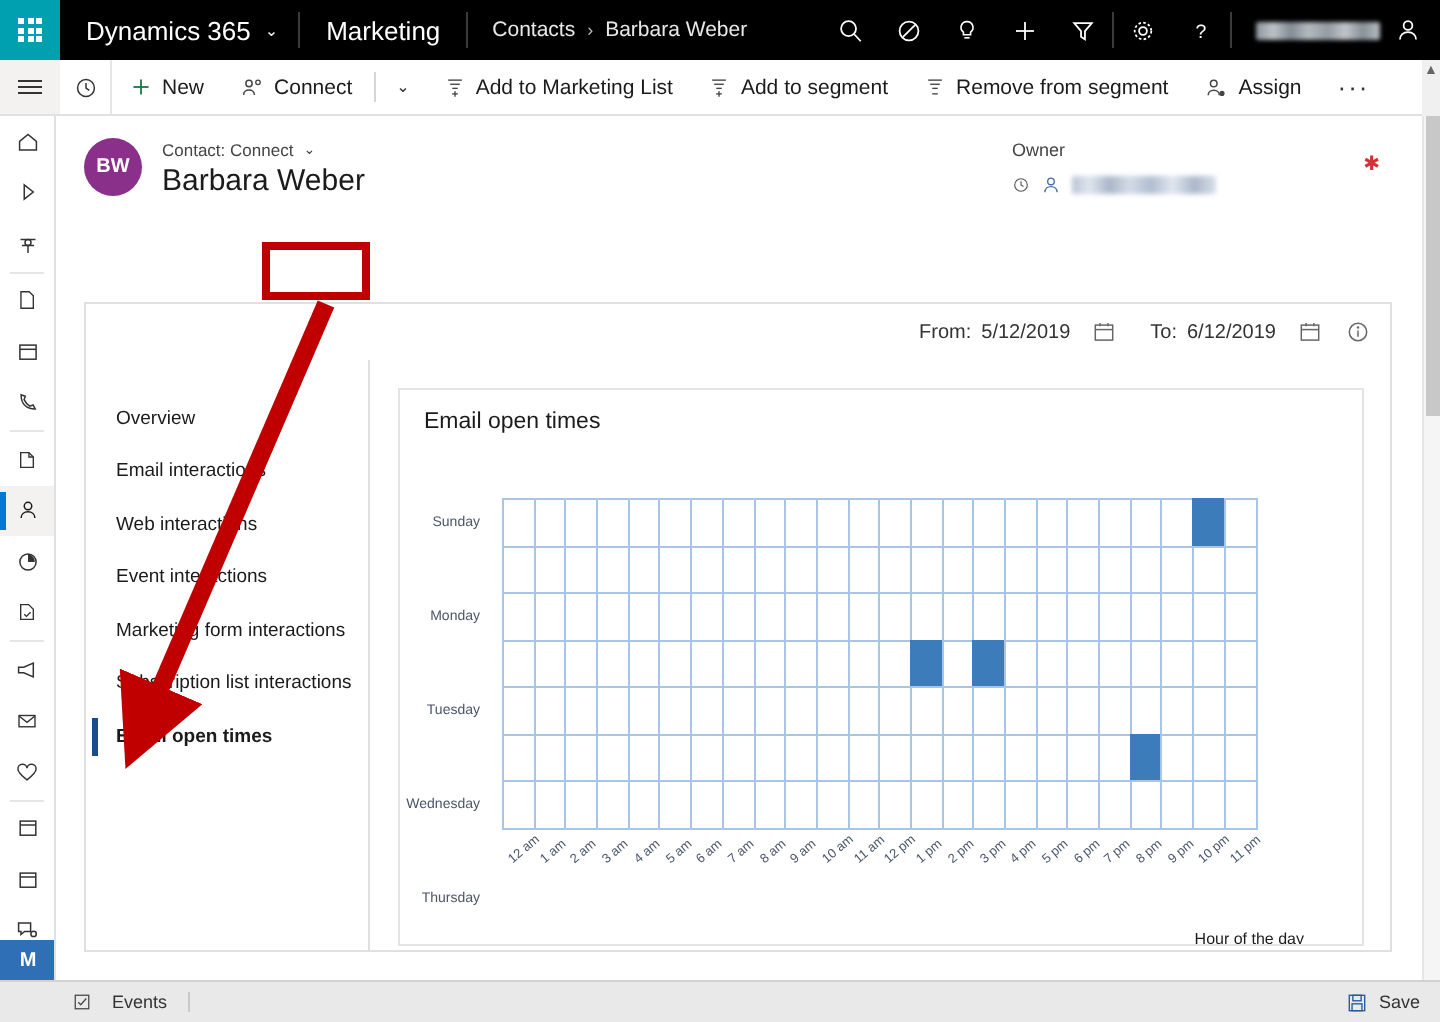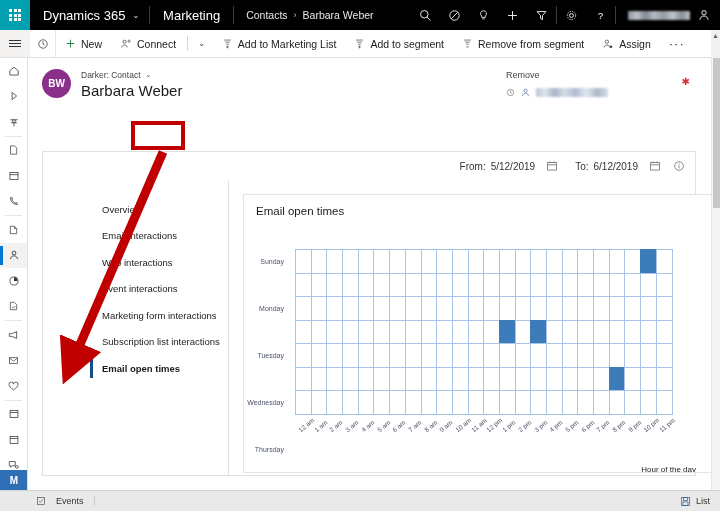--- a/index.html
+++ b/index.html
@@ -149,21 +149,21 @@
   }
   .tab.active { font-weight: bold; }
   .tab.active::after {
     content: ''; position: absolute; left: 6px; right: 6px; bottom: 0;
     height: 2px; background: #0078d4;
   }
 
   
   .panel {
     position: absolute; top: 93px; left: 14px; width: 654px; height: 325px;
-    background: #ffffff; border: 1px solid #e0e0e0; padding-left: 44px;
+    background: #ffffff; border: 1px solid #e0e0e0;
   }
   .daterow {
     height: 28px; display: flex; align-items: center; justify-content: flex-end;
     padding-right: 10px; gap: 0; font-size: 10px; color: #333;
   }
   .dlabel { margin-right: 5px; }
   .dval { margin-right: 11px; }
   .cal-ico { margin-right: 17px; display: flex; align-items: center; }
   .cal-ico.last { margin-right: 12px; }
   .info-ico { display: flex; align-items: center; }
@@ -523,29 +523,29 @@
       </div>
 
     <div class="rail-bottom">M</div>
   </div>
 
   <div class="form">
     <div class="form-header">
       <div class="avatar">BW</div>
       <div class="hdr-text">
         <div class="hdr-sub">
-          <span>Darker: Contact</span>
+          <span>Contact: Connect</span>
           <span class="chev">⌄</span>
         </div>
         <div class="hdr-title">Barbara Weber</div>
       </div>
     </div>
 
     <div class="owner-block">
-      <div class="owner-label">Remove</div>
+      <div class="owner-label">Owner</div>
       <div class="owner-row">
         <svg width="9" height="9" viewBox="0 0 16 16">
             <circle cx="8" cy="8" r="5.6" fill="none" stroke="#555" stroke-width="1"></circle>
             <path d="M8 4.6V8l2.2 1.4" fill="none" stroke="#555" stroke-width="1"></path>
           </svg>
         <svg width="11" height="11" viewBox="0 0 16 16">
             <circle cx="8" cy="5.4" r="2.4" fill="none" stroke="#4a6fa5" stroke-width="1"></circle>
             <path d="M3.6 13.2c0-2.5 2-4 4.4-4s4.4 1.5 4.4 4" fill="none" stroke="#4a6fa5" stroke-width="1"></path>
           </svg>
         <div class="owner-blur"></div>
@@ -835,21 +835,21 @@
         </svg>
     </div>
     <div class="st-active">Events</div>
     <div class="st-spacer"></div>
     <div class="st-save">
       <svg width="11" height="11" viewBox="0 0 16 16">
           <rect x="2.4" y="2.4" width="11.2" height="11.2" fill="none" stroke="#2a5b9e" stroke-width="1"></rect>
           <rect x="5" y="2.4" width="6" height="4" fill="none" stroke="#2a5b9e" stroke-width="1"></rect>
           <rect x="4.4" y="8.6" width="7.2" height="5" fill="none" stroke="#2a5b9e" stroke-width="1"></rect>
         </svg>
-      <span>List</span>
+      <span>Save</span>
     </div>
   </div>
 
   <div class="anno-box"></div>
   <svg class="anno-arrow">
     <defs>
       <marker id="ahead" markerWidth="5" markerHeight="5" refX="2.4" refY="2.5" orient="auto">
         <path d="M0,0 L5,2.5 L0,5 z" fill="#c00000"></path>
       </marker>
     </defs>

